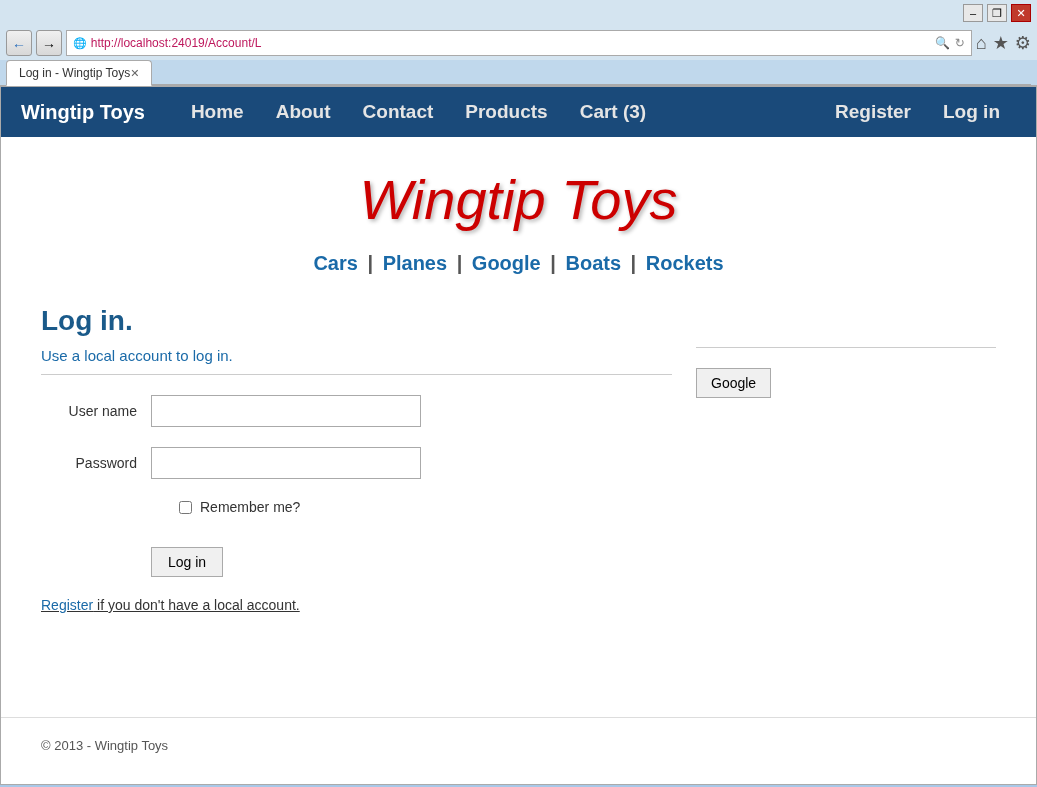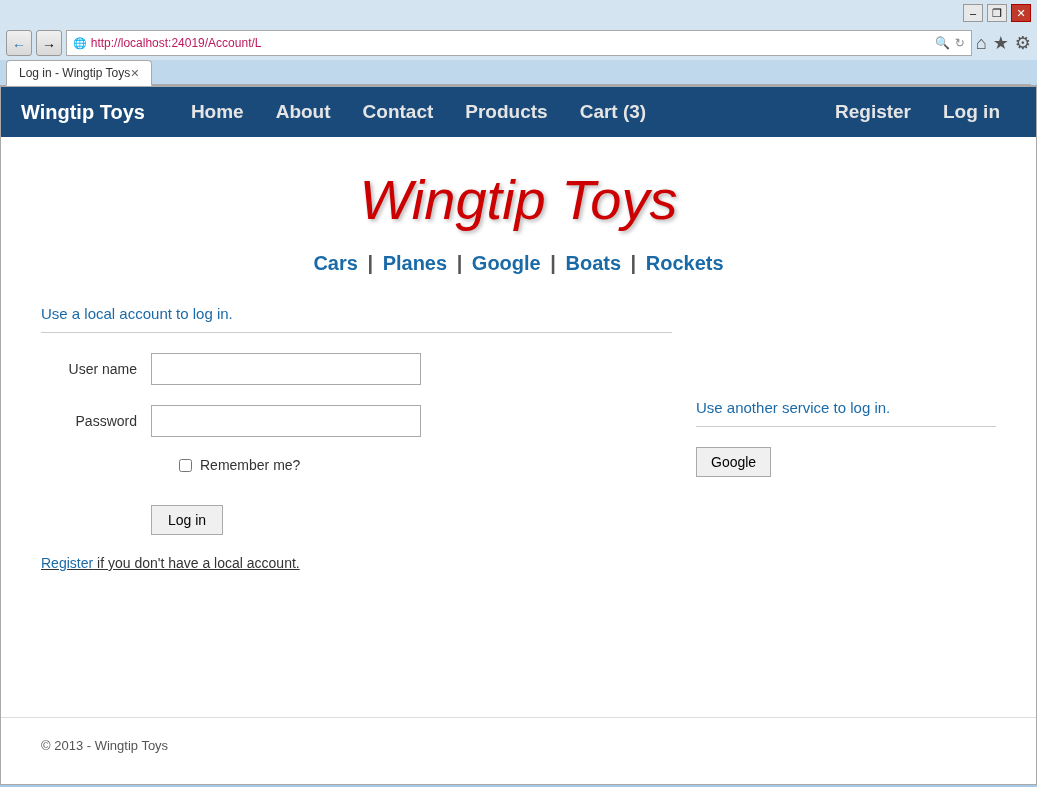--- a/index.html
+++ b/index.html
@@ -171,21 +171,20 @@
 
     
     .login-heading {
       font-size: 28px;
       color: #1a5a8a;
       margin-bottom: 10px;
     }
     .login-container {
       display: flex;
       gap: 24px;
-      align-items: center;
     }
     .login-left {
       flex: 1;
       max-width: 660px;
     }
     .login-right {
       flex: 0 0 300px;
     }
     .section-label {
       color: #1a6aa8;
@@ -325,20 +324,21 @@
       <span class="cat-sep">|</span>
       <a class="cat-link">Planes</a>
       <span class="cat-sep">|</span>
       <a class="cat-link">Google</a>
       <span class="cat-sep">|</span>
       <a class="cat-link">Boats</a>
       <span class="cat-sep">|</span>
       <a class="cat-link">Rockets</a>
     </div>
 
+    <h2 class="login-heading">Log in.</h2>
 
     <div class="login-container">
 
       <div class="login-left">
         <p class="section-label">Use a local account to log in.</p>
         <hr class="divider">
         <div class="form-row">
           <label class="form-label">User name</label>
           <input class="form-input" type="text" style="">
         </div>
@@ -350,21 +350,20 @@
           <input type="checkbox" style="">
           <label class="remember-label">Remember me?</label>
         </div>
         <button class="login-btn">Log in</button>
         <div class="register-row">
           <a class="register-link">Register</a><span> if you don't have a local account.</span>
         </div>
       </div>
 
       <div class="login-right">
-        <p class="section-label">Use another service to log in.</p>
         <hr class="right-divider">
         <button class="google-btn">Google</button>
       </div>
     </div>
   </div>
 
   <div class="site-footer">
     <span>© 2013 - Wingtip Toys</span>
   </div>
 

